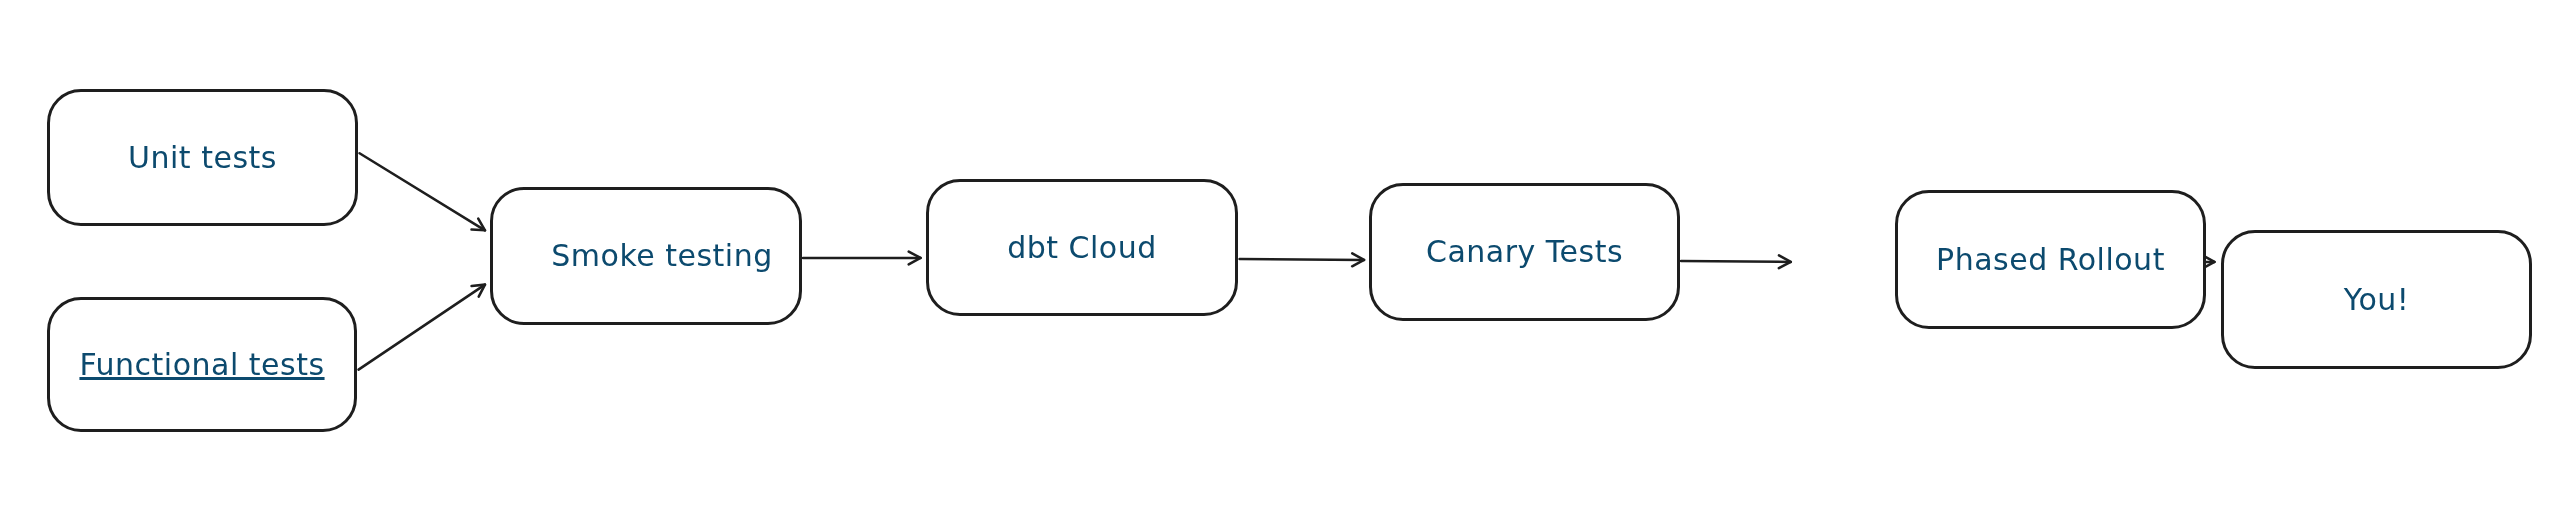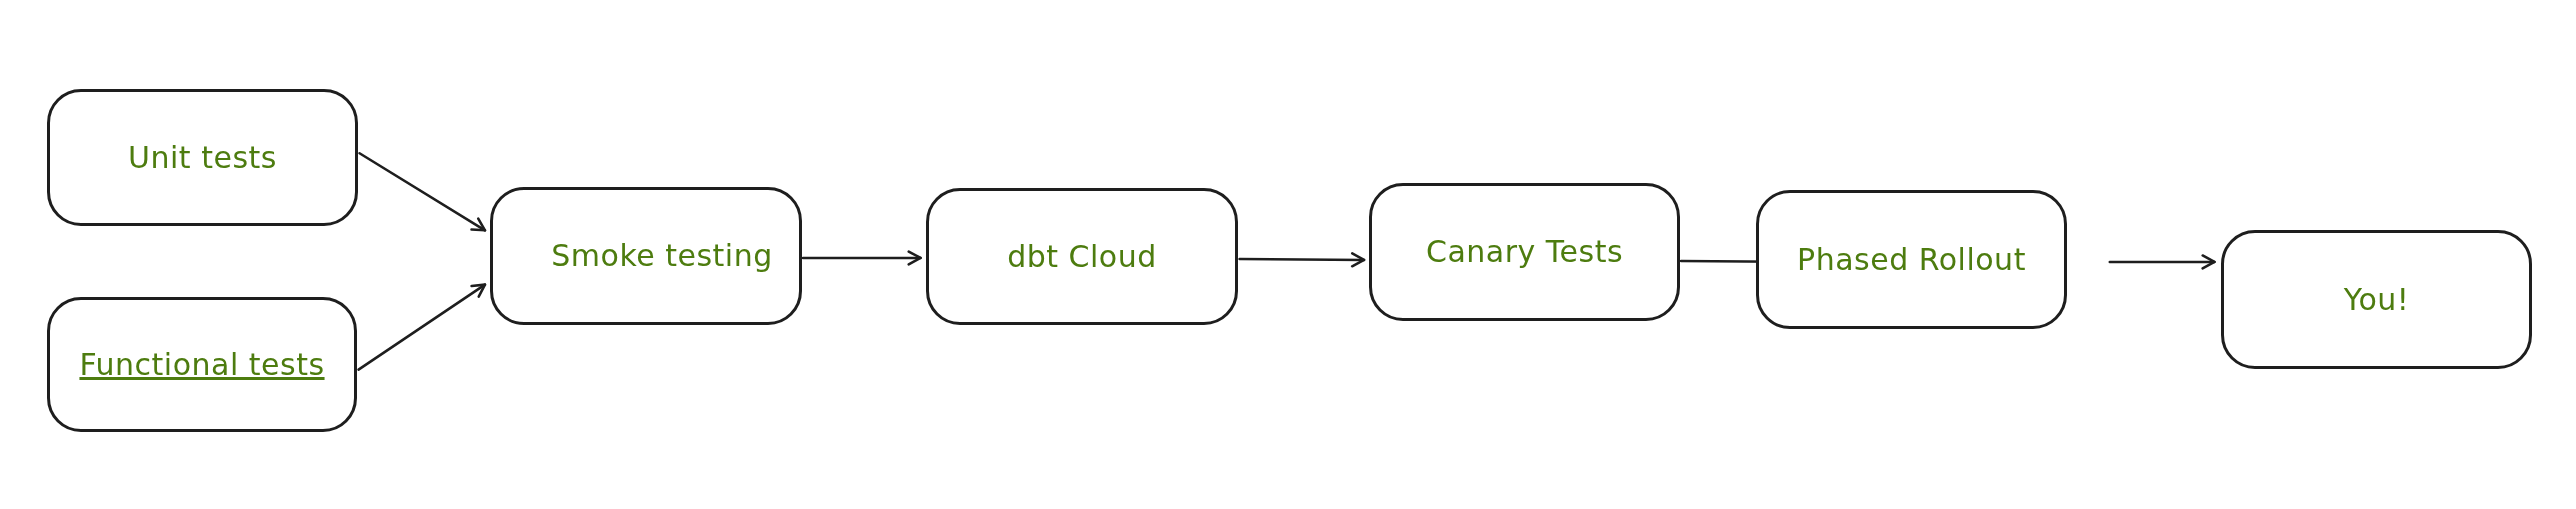--- a/index.html
+++ b/index.html
@@ -7,21 +7,21 @@
     padding: 0;
     background: #ffffff;
   }
   .canvas {
     position: relative;
     width: 2576px;
     height: 510px;
     background: #ffffff;
     overflow: hidden;
     font-family: cursive, "DejaVu Sans", sans-serif;
-    color: #4d7c0f;
+    color: #0c4a6e;
   }
   .edges {
     position: absolute;
     left: 0;
     top: 0;
     width: 2576px;
     height: 510px;
   }
   .node {
     position: absolute;
@@ -38,23 +38,23 @@
     line-height: 1.33;
     letter-spacing: 0.5px;
     white-space: nowrap;
   }
   .node .label { display: block; }
 
   
   #node-unit       { left: 47px;   top: 89px;  width: 311px; height: 137px; }
   #node-functional { left: 47px;   top: 297px; width: 310px; height: 135px; text-decoration: underline; }
   #node-smoke      { left: 490px;  top: 187px; width: 312px; height: 138px; padding-left: 32px; }
-  #node-dbt        { left: 926px;  top: 188px; width: 312px; height: 137px; }
+  #node-dbt        { left: 926px;  top: 179px; width: 312px; height: 137px; }
   #node-canary     { left: 1369px; top: 183px; width: 311px; height: 138px; }
-  #node-phased     { left: 1756px; top: 190px; width: 311px; height: 139px; justify-content: center; }
+  #node-phased     { left: 1895px; top: 190px; width: 311px; height: 139px; justify-content: center; }
   #node-you        { left: 2221px; top: 190px; width: 311px; height: 139px; margin-top: 40px; }
 </style>
 </head>
 <body>
 
 <div class="canvas">
 
   <svg class="edges" viewBox="0 0 2608 516" xmlns="http://www.w3.org/2000/svg">
     <defs>
       <marker id="arrowhead" viewBox="-14 -9 16 18" refX="0" refY="0" markerWidth="16" markerHeight="18" markerUnits="userSpaceOnUse" orient="auto-start-reverse">

